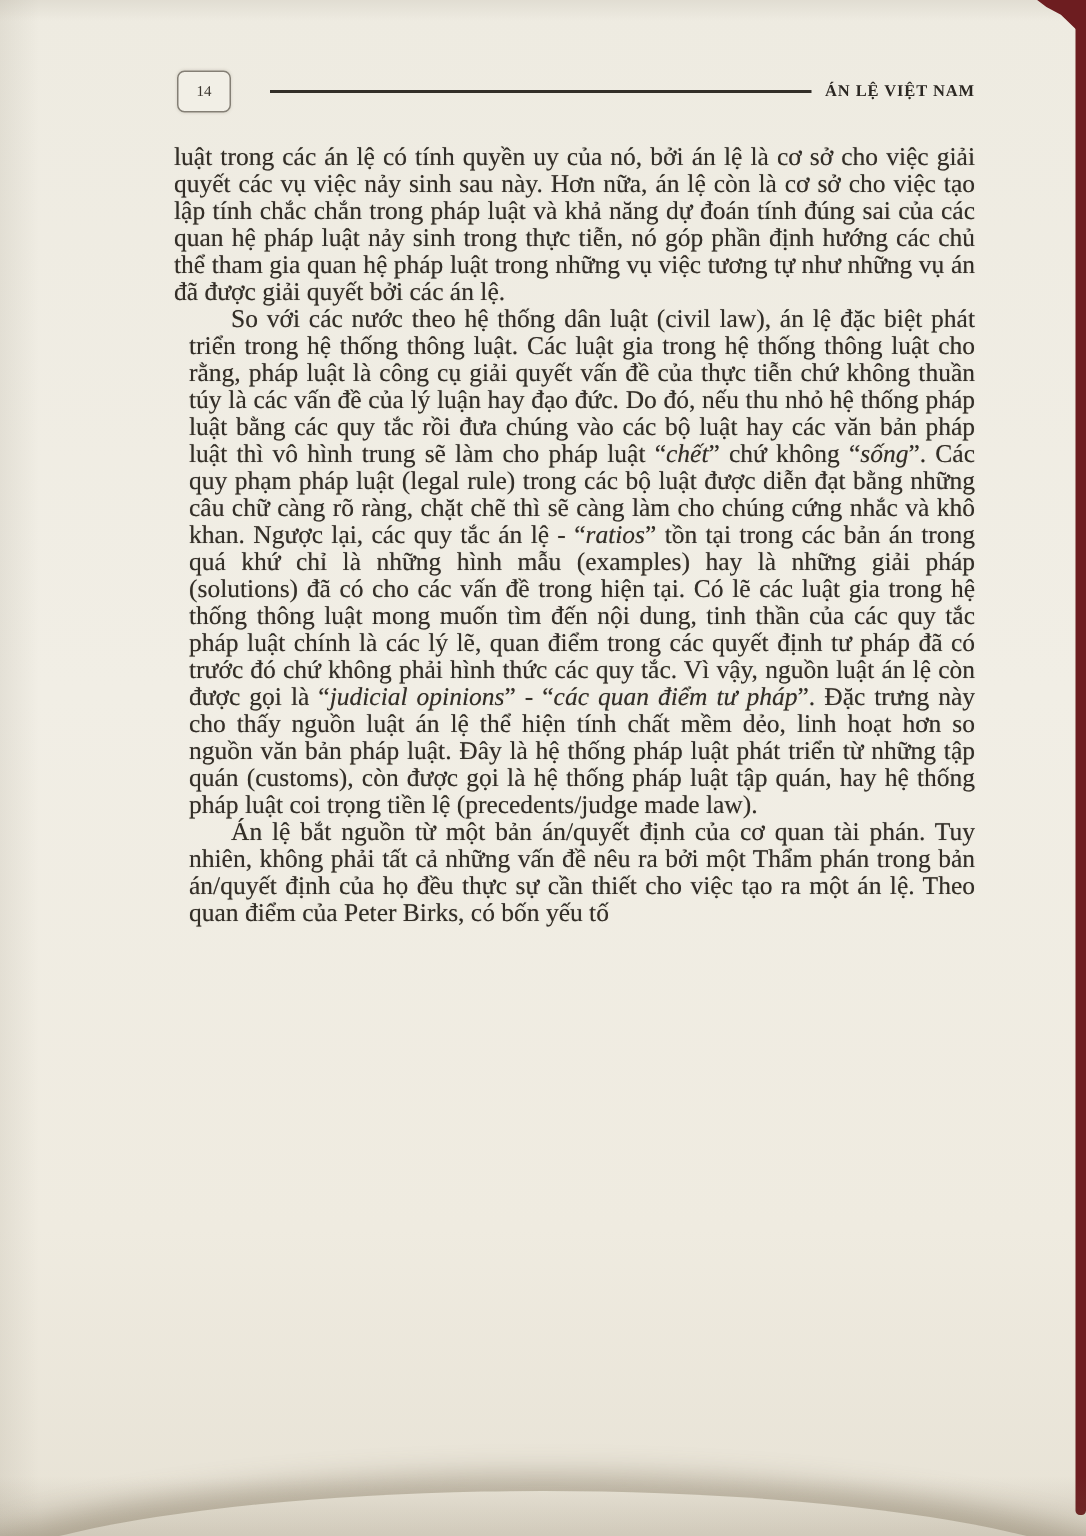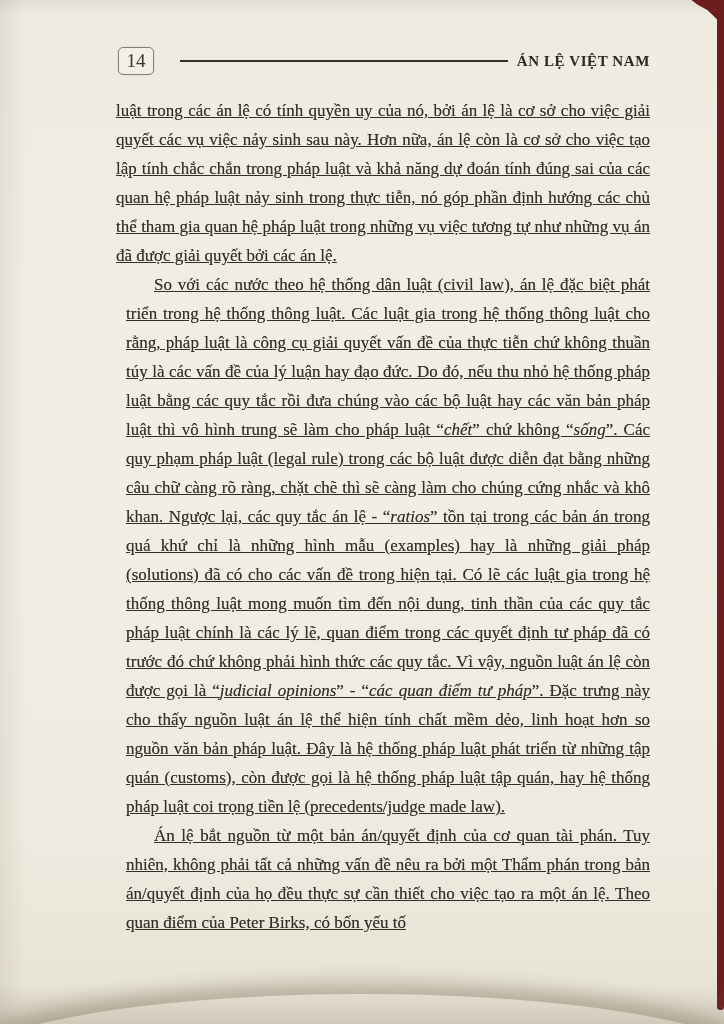--- a/index.html
+++ b/index.html
@@ -49,48 +49,47 @@
   .header {
     position: absolute; top: 47px; left: 118px; width: 532px;
     display: flex; align-items: center;
   }
   .page-number-box {
     width: 34px; height: 26px;
     border: 1.5px solid #847f75;
     border-radius: 5px;
     background: rgba(244, 241, 233, 0.6);
     display: flex; align-items: center; justify-content: center;
-    font-size: 19px; color: #3a352d;
+    font-size: 10px; color: #3a352d;
     box-shadow: 0 0 2px rgba(120,110,90,0.25);
     flex: 0 0 auto;
   }
   .header-rule {
     flex: 1 1 auto;
     height: 2px;
     background: #332f28;
     margin: 0 9px 0 26px;
   }
   .header-title {
     flex: 0 0 auto;
     font-weight: 700;
-    font-size: 15px;
+    font-size: 11px;
     letter-spacing: 0.6px;
     color: #2b2722;
     white-space: nowrap;
   }
   
   .body-text {
     position: absolute;
     top: 96px; left: 116px; width: 534px;
     color: #332e27;
     font-size: 17px;
-    line-height: 29px;
+    line-height: 18px;
     text-align: justify;
     text-shadow: 0 0 0.5px rgba(55, 48, 40, 0.55);
-    text-decoration: underline;
   }
   .body-text p { margin: 0; }
   .body-text p.indent { text-indent: 28px; margin-left: 10px; }
   .body-text .it { font-style: italic; }
 </style>
 </head>
 <body>
 
 <div class="scan">
 

